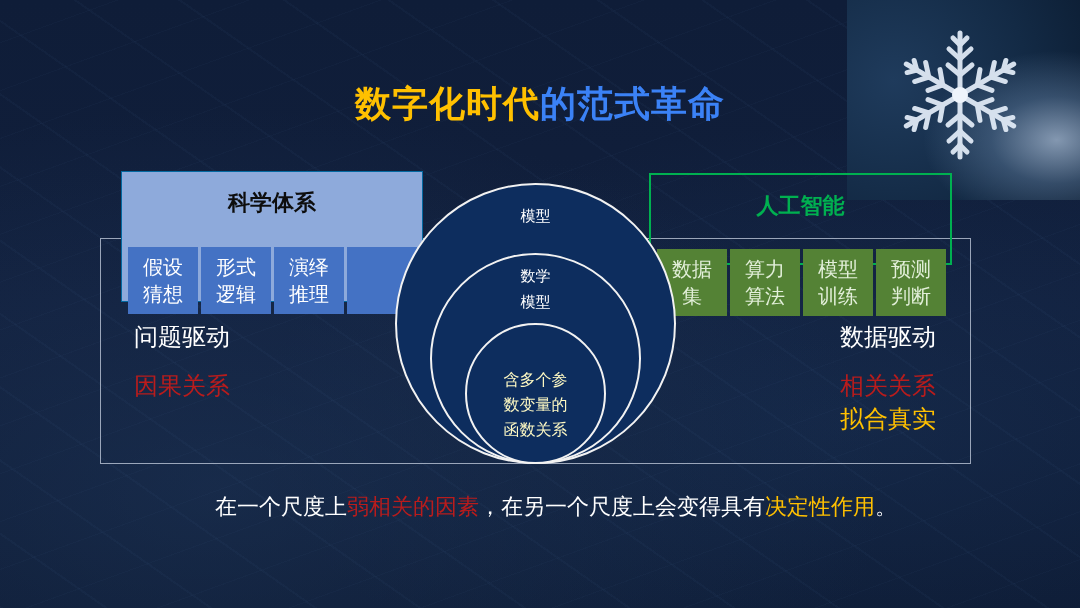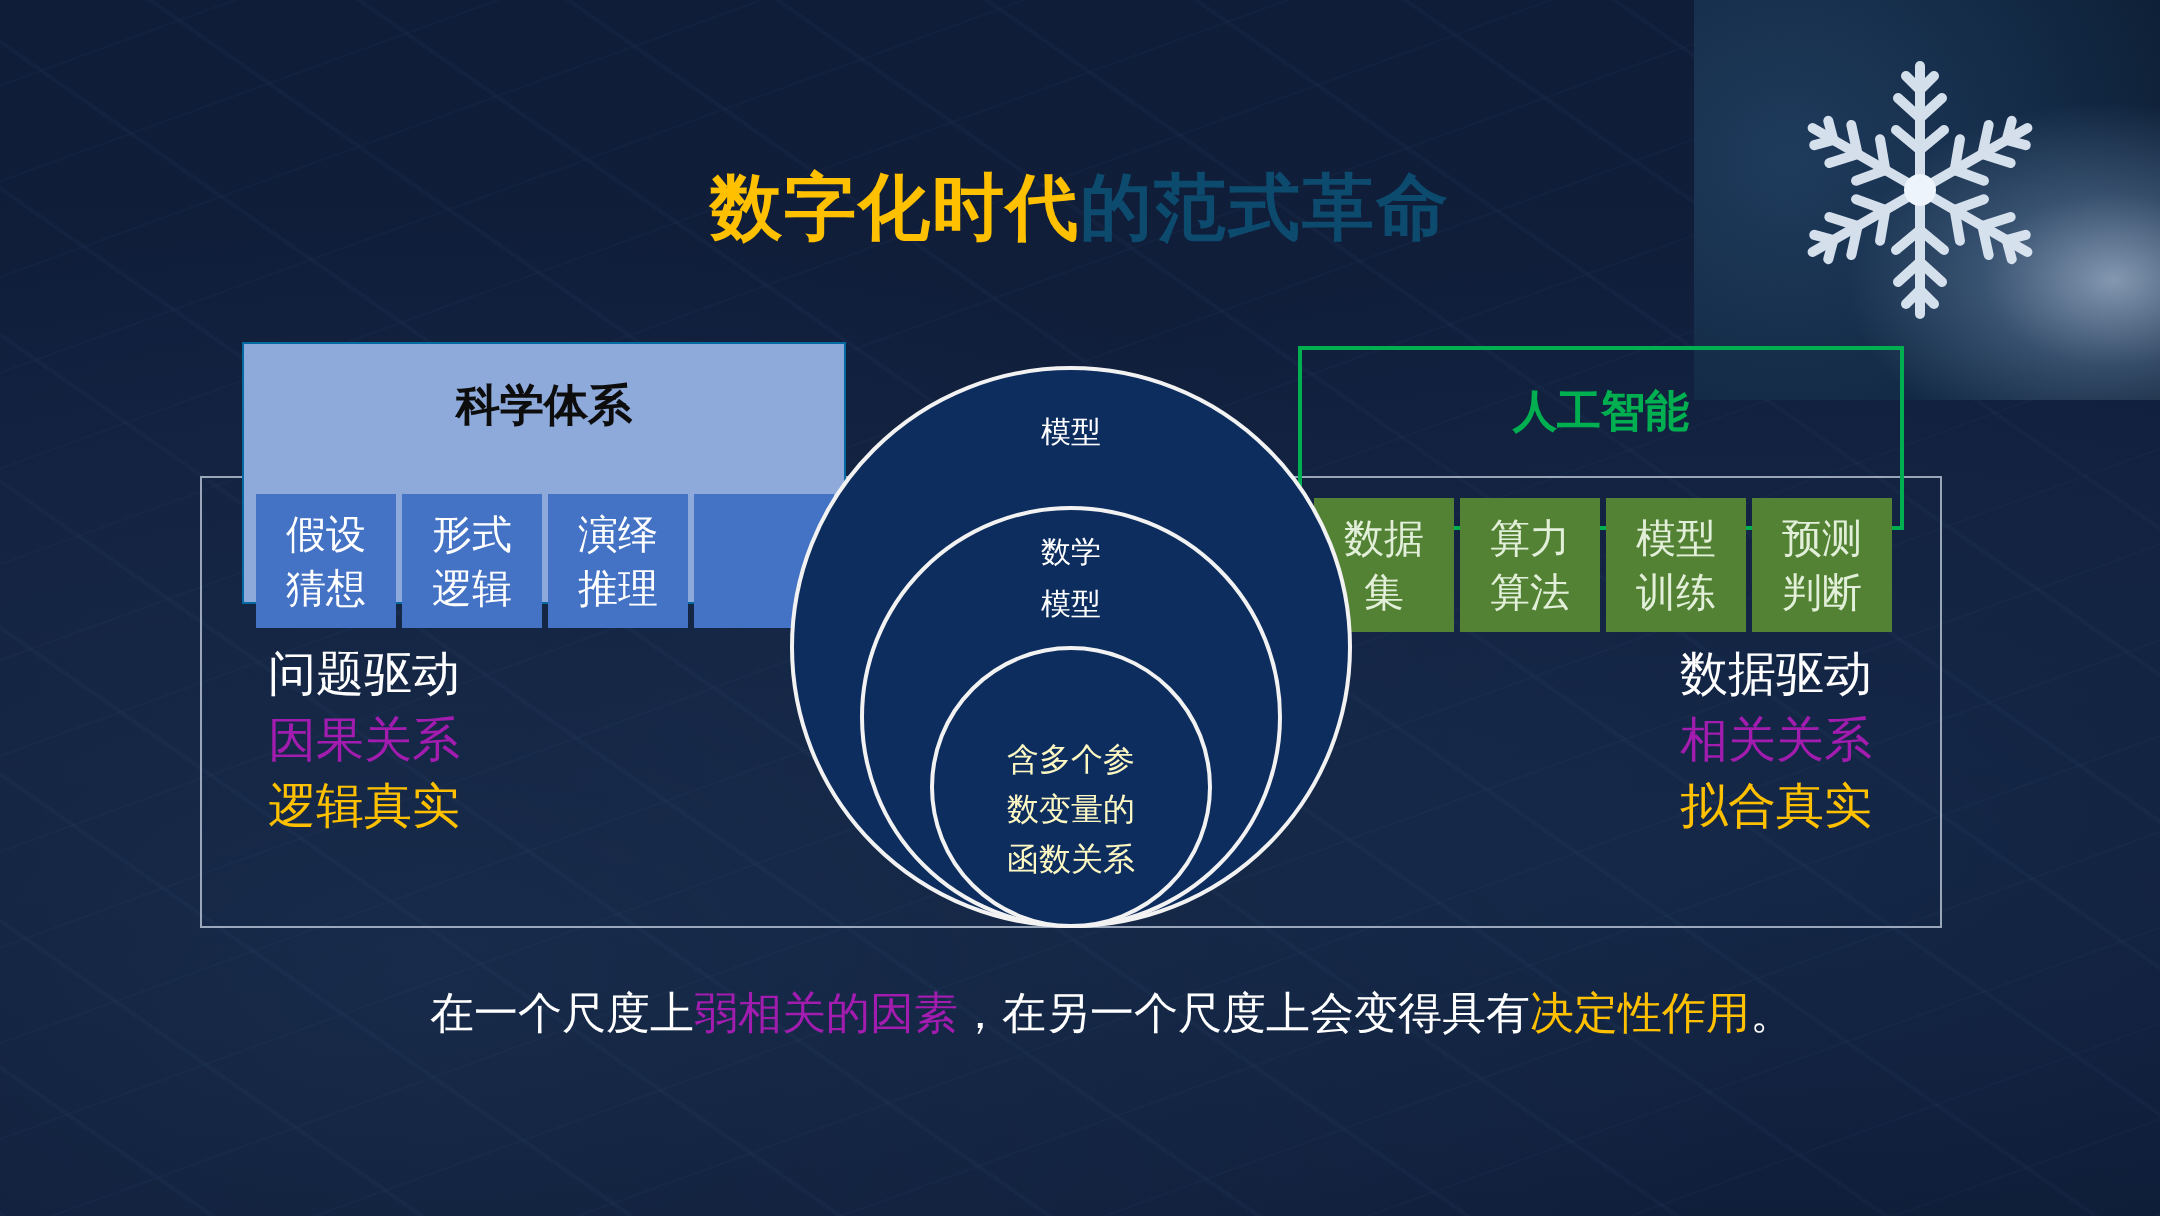--- a/index.html
+++ b/index.html
@@ -25,21 +25,21 @@
       radial-gradient(circle at 20% 40%, #1f3b5c 0%, #132a45 60%, #0c1d33 100%);
     overflow:hidden;
   }
   .snow-photo svg { position:absolute; left:38px; top:20px; }
 
   .title {
     position:absolute; left:0; width:1080px; top:80px; text-align:center;
     font-size:36px; font-weight:bold; letter-spacing:1px;
   }
   .title .hl { color:#ffc000; }
-  .title .rest { color:#0c4a6e; }
+  .title .rest { color:#3b82f6; }
 
   .outer-frame {
     position:absolute; left:100px; top:238px; width:871px; height:226px;
     border:1.5px solid rgba(200,210,225,0.75);
   }
 
   .sci-box {
     position:absolute; left:121px; top:171px; width:302px; height:131px;
     background:#8eaadb; border:1px solid #0369a1;
   }
@@ -64,21 +64,21 @@
   }
   .ai-box .cells { left:6px; top:56px; }
   .ai-box .cell { background:#548235; color:#e2efd9; }
 
   .side-text {
     position:absolute; font-size:24px; line-height:33px;
   }
   .side-left { left:134px; top:321px; }
   .side-right { left:840px; top:321px; }
   .c-white { color:#ffffff; }
-  .c-orange { color:#a21caf; }
+  .c-orange { color:#b91c1c;margin-top:16px; }
   .c-yellow { color:#ffc000; }
 
   .circle {
     position:absolute; border-radius:50%; border:2px solid #f2f2f2;
   }
   .circle-outer { left:395px; top:183px; width:281px; height:281px; background:#0d2d5e; }
   .circle-mid { left:430px; top:253px; width:211px; height:211px; background:#0d2d5e; }
   .circle-inner { left:465px; top:323px; width:141px; height:141px; background:#0d2d5e; }
   .ctext { position:absolute; width:100%; text-align:center; color:#ffffff; font-size:15px; line-height:26px; }
   .circle-outer .ctext { top:18px; }
@@ -174,21 +174,20 @@
           <div>预测</div>
           <div>判断</div>
         </div>
       </div>
   </div>
 </div>
 
 <div class="side-text side-left">
   <div class="c-white">问题驱动</div>
   <div class="c-orange">因果关系</div>
-  <div class="c-yellow">逻辑真实</div>
 </div>
 
 <div class="side-text side-right">
   <div class="c-white">数据驱动</div>
   <div class="c-orange">相关关系</div>
   <div class="c-yellow">拟合真实</div>
 </div>
 
 <div class="circle circle-outer">
   <div class="ctext">模型</div>

